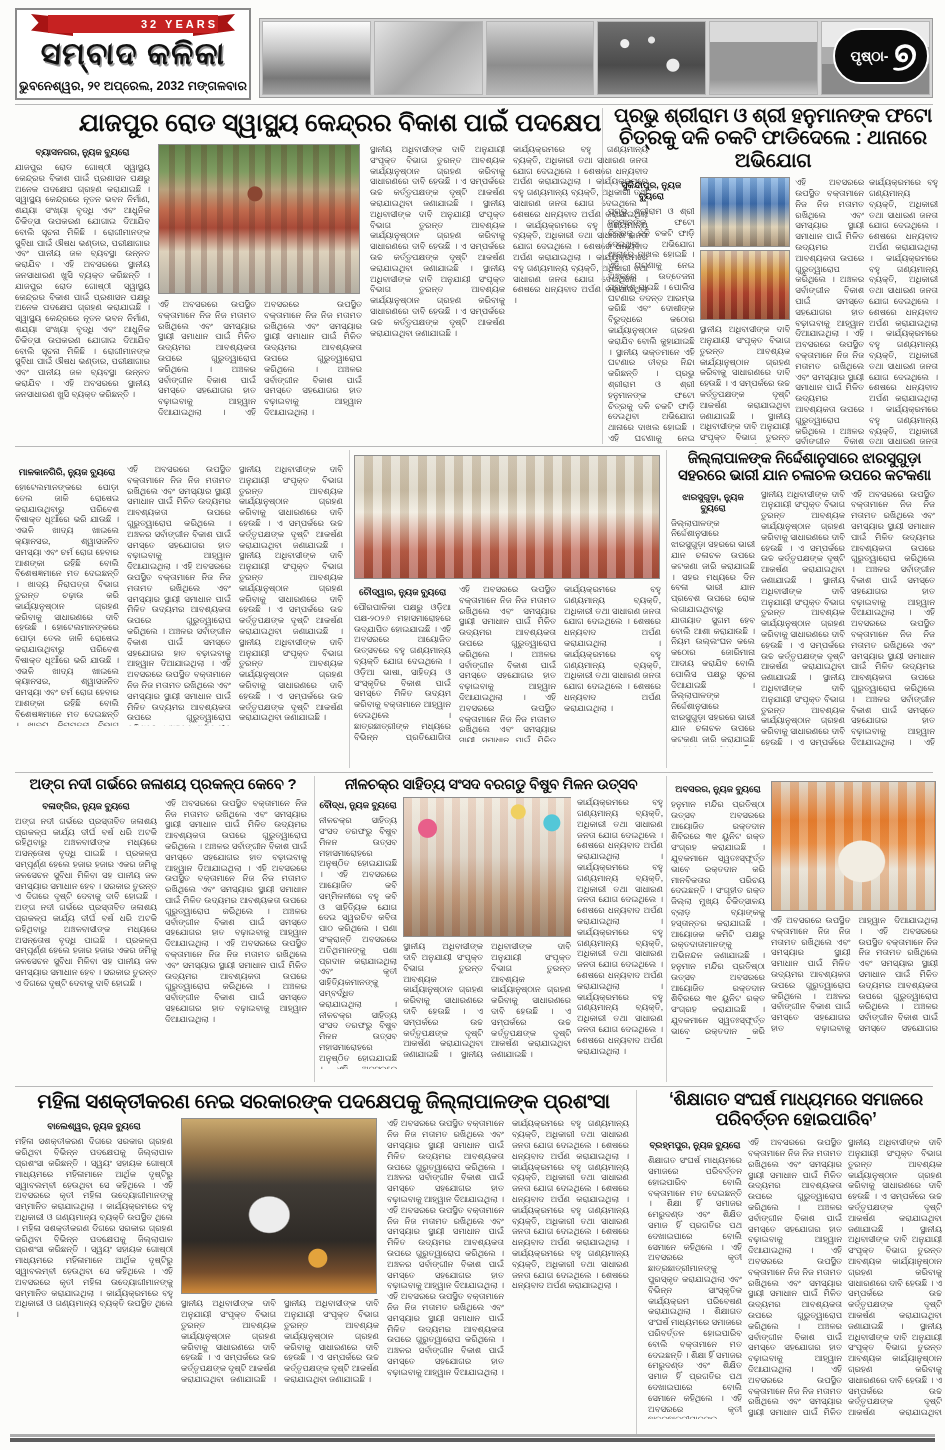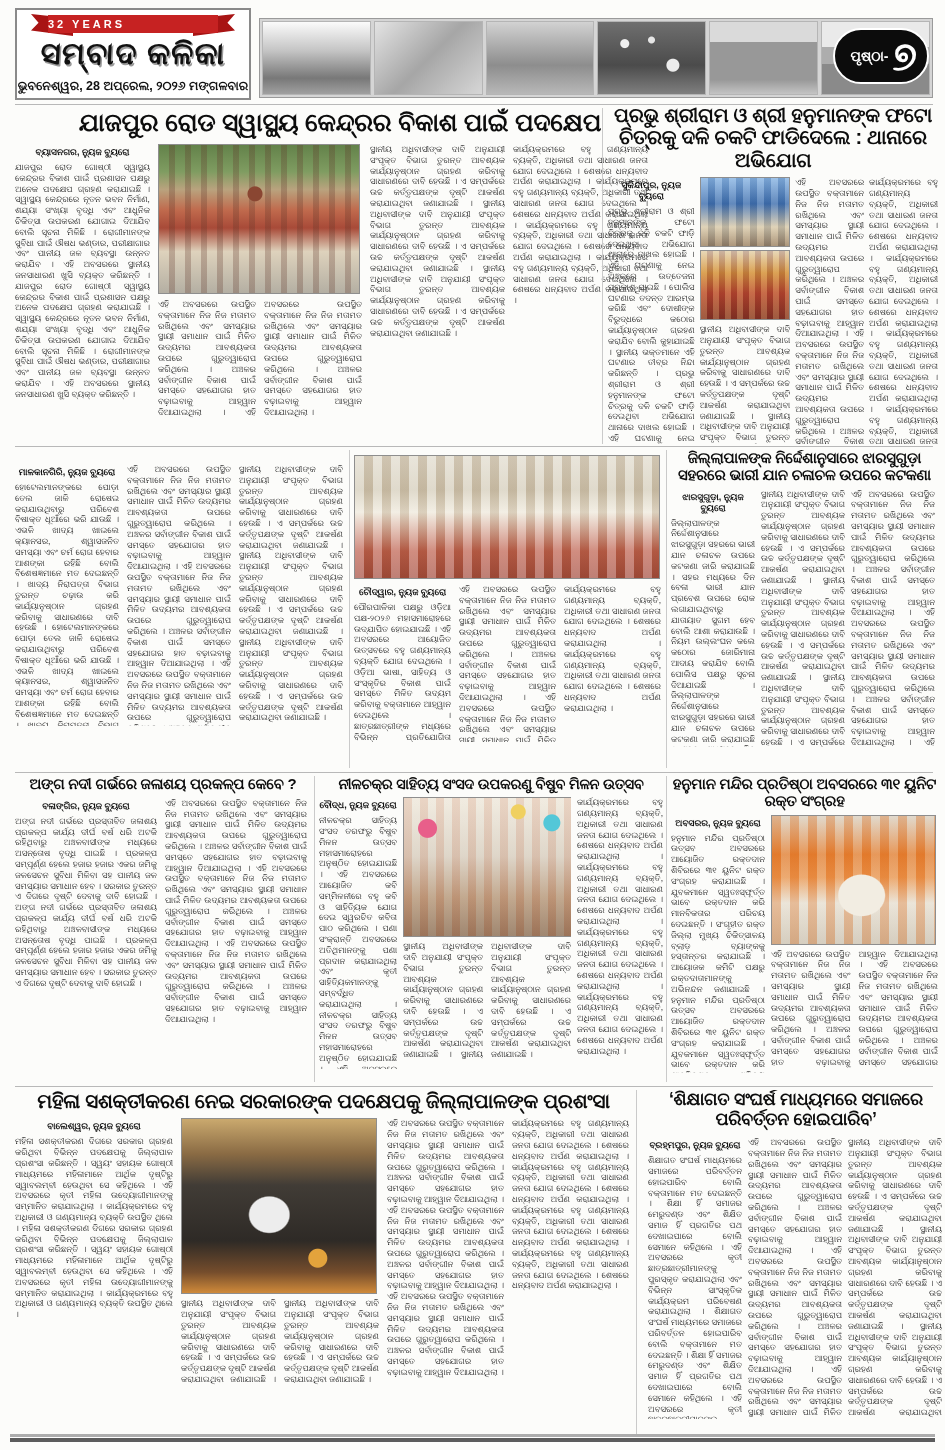--- a/index.html
+++ b/index.html
@@ -4,21 +4,21 @@
 <style>
   html,body{margin:0;padding:0;background:#dcdcdc;}
   .page{position:relative;width:945px;height:1450px;margin:0 auto;background:#fcfcfa;
         font-family:"Liberation Sans",sans-serif;color:#1a1a1a;overflow:hidden;}
 
   
   .mast{position:absolute;top:6px;left:15px;width:918px;height:96px;}
   .logo-box{position:absolute;left:0;top:2px;width:236px;height:92px;border:2px solid #8a8a8a;
             background:#fff;box-sizing:border-box;}
   .ribbon{position:relative;width:170px;height:18px;margin:5px auto 0;background:#c62222;
-          color:#fff;font-weight:bold;font-size:11px;letter-spacing:3px;text-align:left;
+          color:#fff;font-weight:bold;font-size:11px;letter-spacing:3px;text-align:right;
           line-height:18px;z-index:2;}
   .wing{position:absolute;top:4px;width:42px;height:22px;background:#a81414;z-index:1;}
   .wing-l{left:14px;clip-path:polygon(0 0,100% 20%,100% 100%,0 75%,18% 40%);}
   .wing-r{right:14px;clip-path:polygon(0 20%,100% 0,82% 40%,100% 75%,0 100%);}
   .paper-title{margin-top:3px;text-align:center;font-size:31px;font-weight:bold;color:#111;
                text-shadow:1.5px 1.5px 0 #9a9a9a;transform:skewX(-3deg);letter-spacing:1px;}
   .dateline{position:absolute;bottom:4px;left:0;width:100%;text-align:center;font-size:12.5px;
             font-weight:bold;color:#111;}
   .strip{position:absolute;left:244px;top:12px;width:674px;height:80px;border:1px solid #9a9a9a;
          background:#d5d5d5;display:flex;gap:3px;padding:2px;box-sizing:border-box;}
@@ -88,21 +88,21 @@
 <body>
 
 <div class="page">
 
   <div class="mast">
     <div class="logo-box">
       <div class="wing wing-l"></div>
       <div class="wing wing-r"></div>
       <div class="ribbon">32 YEARS</div>
       <div class="paper-title">ସମ୍ବାଦ କଳିକା</div>
-      <div class="dateline">ଭୁବନେଶ୍ୱର, 28 ଅପ୍ରେଲ, ୨୦୨୬ ମଙ୍ଗଳବାର</div>
+      <div class="dateline">ଭୁବନେଶ୍ୱର, ୨୧ ଅପ୍ରେଲ, 2032 ମଙ୍ଗଳବାର</div>
     </div>
     <div class="strip">
       <div class="tile t1"></div>
       <div class="tile t2"></div>
       <div class="tile t3"></div>
       <div class="tile t4"></div>
       <div class="tile t5"></div>
       <div class="tile t6"></div>
     </div>
     <div class="badge">
@@ -198,38 +198,37 @@
         <div class="byline">ବଳାଙ୍ଗିର, ନ୍ୟୁଜ ବ୍ୟୁରୋ</div>
         <div class="body-text" style="height:250px">ଅଙ୍ଗ ନଦୀ ଗର୍ଭରେ ପ୍ରସ୍ତାବିତ ଜଳାଶୟ ପ୍ରକଳ୍ପ କାର୍ଯ୍ୟ ଦୀର୍ଘ ବର୍ଷ ଧରି ଅଟକି ରହିଥିବାରୁ ଅଞ୍ଚଳବାସୀଙ୍କ ମଧ୍ୟରେ ଅସନ୍ତୋଷ ବୃଦ୍ଧି ପାଇଛି । ପ୍ରକଳ୍ପ ସମ୍ପୂର୍ଣ୍ଣ ହେଲେ ହଜାର ହଜାର ଏକର ଜମିକୁ ଜଳସେଚନ ସୁବିଧା ମିଳିବା ସହ ପାନୀୟ ଜଳ ସମସ୍ୟାର ସମାଧାନ ହେବ । ସରକାର ତୁରନ୍ତ ଏ ଦିଗରେ ଦୃଷ୍ଟି ଦେବାକୁ ଦାବି ହୋଇଛି । ଅଙ୍ଗ ନଦୀ ଗର୍ଭରେ ପ୍ରସ୍ତାବିତ ଜଳାଶୟ ପ୍ରକଳ୍ପ କାର୍ଯ୍ୟ ଦୀର୍ଘ ବର୍ଷ ଧରି ଅଟକି ରହିଥିବାରୁ ଅଞ୍ଚଳବାସୀଙ୍କ ମଧ୍ୟରେ ଅସନ୍ତୋଷ ବୃଦ୍ଧି ପାଇଛି । ପ୍ରକଳ୍ପ ସମ୍ପୂର୍ଣ୍ଣ ହେଲେ ହଜାର ହଜାର ଏକର ଜମିକୁ ଜଳସେଚନ ସୁବିଧା ମିଳିବା ସହ ପାନୀୟ ଜଳ ସମସ୍ୟାର ସମାଧାନ ହେବ । ସରକାର ତୁରନ୍ତ ଏ ଦିଗରେ ଦୃଷ୍ଟି ଦେବାକୁ ଦାବି ହୋଇଛି ।</div>
       </div>
       <div class="col body-text" style="width:142px;height:268px">ଏହି ଅବସରରେ ଉପସ୍ଥିତ ବକ୍ତାମାନେ ନିଜ ନିଜ ମତାମତ ରଖିଥିଲେ ଏବଂ ସମସ୍ୟାର ସ୍ଥାୟୀ ସମାଧାନ ପାଇଁ ମିଳିତ ଉଦ୍ୟମର ଆବଶ୍ୟକତା ଉପରେ ଗୁରୁତ୍ୱାରୋପ କରିଥିଲେ । ଅଞ୍ଚଳର ସର୍ବାଙ୍ଗୀନ ବିକାଶ ପାଇଁ ସମସ୍ତେ ସହଯୋଗର ହାତ ବଢ଼ାଇବାକୁ ଆହ୍ୱାନ ଦିଆଯାଇଥିଲା । ଏହି ଅବସରରେ ଉପସ୍ଥିତ ବକ୍ତାମାନେ ନିଜ ନିଜ ମତାମତ ରଖିଥିଲେ ଏବଂ ସମସ୍ୟାର ସ୍ଥାୟୀ ସମାଧାନ ପାଇଁ ମିଳିତ ଉଦ୍ୟମର ଆବଶ୍ୟକତା ଉପରେ ଗୁରୁତ୍ୱାରୋପ କରିଥିଲେ । ଅଞ୍ଚଳର ସର୍ବାଙ୍ଗୀନ ବିକାଶ ପାଇଁ ସମସ୍ତେ ସହଯୋଗର ହାତ ବଢ଼ାଇବାକୁ ଆହ୍ୱାନ ଦିଆଯାଇଥିଲା । ଏହି ଅବସରରେ ଉପସ୍ଥିତ ବକ୍ତାମାନେ ନିଜ ନିଜ ମତାମତ ରଖିଥିଲେ ଏବଂ ସମସ୍ୟାର ସ୍ଥାୟୀ ସମାଧାନ ପାଇଁ ମିଳିତ ଉଦ୍ୟମର ଆବଶ୍ୟକତା ଉପରେ ଗୁରୁତ୍ୱାରୋପ କରିଥିଲେ । ଅଞ୍ଚଳର ସର୍ବାଙ୍ଗୀନ ବିକାଶ ପାଇଁ ସମସ୍ତେ ସହଯୋଗର ହାତ ବଢ଼ାଇବାକୁ ଆହ୍ୱାନ ଦିଆଯାଇଥିଲା ।</div>
     </div>
   </section>
 
   <div class="vline" style="left:314px;top:776px;height:306px"></div>
 
   <section class="art" style="left:319px;top:776px;width:344px;height:306px">
-    <div class="headline" style="font-size:14.5px">ନୀଳଚକ୍ର ସାହିତ୍ୟ ସଂସଦ ଉପକରଣୁ ବିଷୁବ ମିଳନ ଉତ୍ସବ</div>
+    <div class="headline" style="font-size:14.5px">ନୀଳଚକ୍ର ସାହିତ୍ୟ ସଂସଦ ବରଗଡୁ ବିଷୁବ ମିଳନ ଉତ୍ସବ</div>
     <div class="cols" style="margin-top:5px;height:272px;gap:6px">
       <div class="col" style="width:80px">
         <div class="byline">ବୌଦ୍ଧ, ନ୍ୟୁଜ ବ୍ୟୁରୋ</div>
         <div class="body-text" style="height:254px">ନୀଳଚକ୍ର ସାହିତ୍ୟ ସଂସଦ ତରଫରୁ ବିଷୁବ ମିଳନ ଉତ୍ସବ ମହାସମାରୋହରେ ଅନୁଷ୍ଠିତ ହୋଇଯାଇଛି । ଏହି ଅବସରରେ ଆୟୋଜିତ କବି ସମ୍ମିଳନୀରେ ବହୁ କବି ଓ ସାହିତ୍ୟିକ ଯୋଗ ଦେଇ ସ୍ୱରଚିତ କବିତା ପାଠ କରିଥିଲେ । ପଣା ସଂକ୍ରାନ୍ତି ଅବସରରେ ଅତିଥିମାନଙ୍କୁ ପଣା ପ୍ରଦାନ କରାଯାଇଥିଲା ଏବଂ କୃତୀ ସାହିତ୍ୟିକମାନଙ୍କୁ ସମ୍ବର୍ଦ୍ଧିତ କରାଯାଇଥିଲା । ନୀଳଚକ୍ର ସାହିତ୍ୟ ସଂସଦ ତରଫରୁ ବିଷୁବ ମିଳନ ଉତ୍ସବ ମହାସମାରୋହରେ ଅନୁଷ୍ଠିତ ହୋଇଯାଇଛି । ଏହି ଅବସରରେ ଆୟୋଜିତ କବି ସମ୍ମିଳନୀରେ ବହୁ କବି ଓ ସାହିତ୍ୟିକ ଯୋଗ ଦେଇ ସ୍ୱରଚିତ କବିତା ପାଠ କରିଥିଲେ । ପଣା ସଂକ୍ରାନ୍ତି ଅବସରରେ ଅତିଥିମାନଙ୍କୁ ପଣା ପ୍ରଦାନ କରାଯାଇଥିଲା ଏବଂ କୃତୀ ସାହିତ୍ୟିକମାନଙ୍କୁ ସମ୍ବର୍ଦ୍ଧିତ କରାଯାଇଥିଲା ।</div>
       </div>
       <div class="col" style="width:172px">
         <div class="ph ph-a7" style="width:170px;height:140px"></div>
         <div class="body-text twocol" style="height:124px;margin-top:4px">ସ୍ଥାନୀୟ ଅଧିବାସୀଙ୍କ ଦାବି ଅନୁଯାୟୀ ସଂପୃକ୍ତ ବିଭାଗ ତୁରନ୍ତ ଆବଶ୍ୟକ କାର୍ଯ୍ୟାନୁଷ୍ଠାନ ଗ୍ରହଣ କରିବାକୁ ସାଧାରଣରେ ଦାବି ହେଉଛି । ଏ ସମ୍ପର୍କରେ ଉଚ୍ଚ କର୍ତ୍ତୃପକ୍ଷଙ୍କ ଦୃଷ୍ଟି ଆକର୍ଷଣ କରାଯାଇଥିବା ଜଣାଯାଇଛି । ସ୍ଥାନୀୟ ଅଧିବାସୀଙ୍କ ଦାବି ଅନୁଯାୟୀ ସଂପୃକ୍ତ ବିଭାଗ ତୁରନ୍ତ ଆବଶ୍ୟକ କାର୍ଯ୍ୟାନୁଷ୍ଠାନ ଗ୍ରହଣ କରିବାକୁ ସାଧାରଣରେ ଦାବି ହେଉଛି । ଏ ସମ୍ପର୍କରେ ଉଚ୍ଚ କର୍ତ୍ତୃପକ୍ଷଙ୍କ ଦୃଷ୍ଟି ଆକର୍ଷଣ କରାଯାଇଥିବା ଜଣାଯାଇଛି ।</div>
       </div>
       <div class="col body-text" style="width:88px;height:272px">କାର୍ଯ୍ୟକ୍ରମରେ ବହୁ ଗଣ୍ୟମାନ୍ୟ ବ୍ୟକ୍ତି, ଅଧିକାରୀ ତଥା ସାଧାରଣ ଜନତା ଯୋଗ ଦେଇଥିଲେ । ଶେଷରେ ଧନ୍ୟବାଦ ଅର୍ପଣ କରାଯାଇଥିଲା । କାର୍ଯ୍ୟକ୍ରମରେ ବହୁ ଗଣ୍ୟମାନ୍ୟ ବ୍ୟକ୍ତି, ଅଧିକାରୀ ତଥା ସାଧାରଣ ଜନତା ଯୋଗ ଦେଇଥିଲେ । ଶେଷରେ ଧନ୍ୟବାଦ ଅର୍ପଣ କରାଯାଇଥିଲା । କାର୍ଯ୍ୟକ୍ରମରେ ବହୁ ଗଣ୍ୟମାନ୍ୟ ବ୍ୟକ୍ତି, ଅଧିକାରୀ ତଥା ସାଧାରଣ ଜନତା ଯୋଗ ଦେଇଥିଲେ । ଶେଷରେ ଧନ୍ୟବାଦ ଅର୍ପଣ କରାଯାଇଥିଲା । କାର୍ଯ୍ୟକ୍ରମରେ ବହୁ ଗଣ୍ୟମାନ୍ୟ ବ୍ୟକ୍ତି, ଅଧିକାରୀ ତଥା ସାଧାରଣ ଜନତା ଯୋଗ ଦେଇଥିଲେ । ଶେଷରେ ଧନ୍ୟବାଦ ଅର୍ପଣ କରାଯାଇଥିଲା ।</div>
     </div>
   </section>
 
   <div class="vline" style="left:666px;top:776px;height:306px"></div>
 
   <section class="art" style="left:671px;top:776px;width:267px;height:306px">
-    <div class="headline" style="font-size:15px">ହନୁମାନ ମନ୍ଦିର ପ୍ରତିଷ୍ଠା ଅବସରରେ ୩୧ ୟୁନିଟ ରକ୍ତ ସଂଗ୍ରହ</div>
     <div class="cols" style="margin-top:5px;height:258px;gap:6px">
       <div class="col" style="width:94px">
         <div class="byline">ଅବସରର, ନ୍ୟୁଜ ବ୍ୟୁରୋ</div>
         <div class="body-text" style="height:240px">ହନୁମାନ ମନ୍ଦିର ପ୍ରତିଷ୍ଠା ଉତ୍ସବ ଅବସରରେ ଆୟୋଜିତ ରକ୍ତଦାନ ଶିବିରରେ ୩୧ ୟୁନିଟ ରକ୍ତ ସଂଗ୍ରହ କରାଯାଇଛି । ଯୁବକମାନେ ସ୍ୱତଃସ୍ଫୂର୍ତ୍ତ ଭାବେ ରକ୍ତଦାନ କରି ମାନବିକତାର ପରିଚୟ ଦେଇଛନ୍ତି । ସଂଗୃହୀତ ରକ୍ତ ଜିଲ୍ଲା ମୁଖ୍ୟ ଚିକିତ୍ସାଳୟ ବ୍ଲାଡ଼ ବ୍ୟାଙ୍କକୁ ହସ୍ତାନ୍ତର କରାଯାଇଛି । ଆୟୋଜକ କମିଟି ପକ୍ଷରୁ ରକ୍ତଦାତାମାନଙ୍କୁ ଅଭିନନ୍ଦନ ଜଣାଯାଇଛି । ହନୁମାନ ମନ୍ଦିର ପ୍ରତିଷ୍ଠା ଉତ୍ସବ ଅବସରରେ ଆୟୋଜିତ ରକ୍ତଦାନ ଶିବିରରେ ୩୧ ୟୁନିଟ ରକ୍ତ ସଂଗ୍ରହ କରାଯାଇଛି । ଯୁବକମାନେ ସ୍ୱତଃସ୍ଫୂର୍ତ୍ତ ଭାବେ ରକ୍ତଦାନ କରି ମାନବିକତାର ପରିଚୟ ଦେଇଛନ୍ତି । ସଂଗୃହୀତ ରକ୍ତ ଜିଲ୍ଲା ମୁଖ୍ୟ ଚିକିତ୍ସାଳୟ ବ୍ଲାଡ଼ ବ୍ୟାଙ୍କକୁ ହସ୍ତାନ୍ତର କରାଯାଇଛି । ଆୟୋଜକ କମିଟି ପକ୍ଷରୁ ରକ୍ତଦାତାମାନଙ୍କୁ ଅଭିନନ୍ଦନ ଜଣାଯାଇଛି ।</div>
       </div>
       <div class="col" style="width:167px">
         <div class="ph ph-a8" style="width:165px;height:130px"></div>
         <div class="body-text twocol" style="height:120px;margin-top:4px">ଏହି ଅବସରରେ ଉପସ୍ଥିତ ବକ୍ତାମାନେ ନିଜ ନିଜ ମତାମତ ରଖିଥିଲେ ଏବଂ ସମସ୍ୟାର ସ୍ଥାୟୀ ସମାଧାନ ପାଇଁ ମିଳିତ ଉଦ୍ୟମର ଆବଶ୍ୟକତା ଉପରେ ଗୁରୁତ୍ୱାରୋପ କରିଥିଲେ । ଅଞ୍ଚଳର ସର୍ବାଙ୍ଗୀନ ବିକାଶ ପାଇଁ ସମସ୍ତେ ସହଯୋଗର ହାତ ବଢ଼ାଇବାକୁ ଆହ୍ୱାନ ଦିଆଯାଇଥିଲା । ଏହି ଅବସରରେ ଉପସ୍ଥିତ ବକ୍ତାମାନେ ନିଜ ନିଜ ମତାମତ ରଖିଥିଲେ ଏବଂ ସମସ୍ୟାର ସ୍ଥାୟୀ ସମାଧାନ ପାଇଁ ମିଳିତ ଉଦ୍ୟମର ଆବଶ୍ୟକତା ଉପରେ ଗୁରୁତ୍ୱାରୋପ କରିଥିଲେ । ଅଞ୍ଚଳର ସର୍ବାଙ୍ଗୀନ ବିକାଶ ପାଇଁ ସମସ୍ତେ ସହଯୋଗର ହାତ ବଢ଼ାଇବାକୁ ଆହ୍ୱାନ ଦିଆଯାଇଥିଲା ।</div>
       </div>
     </div>

